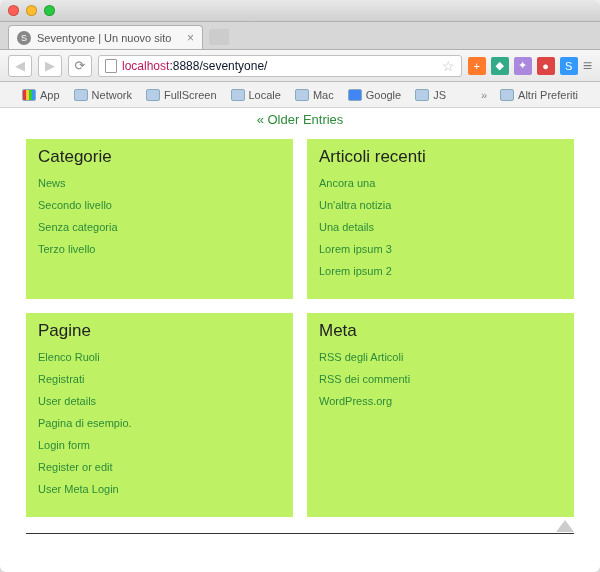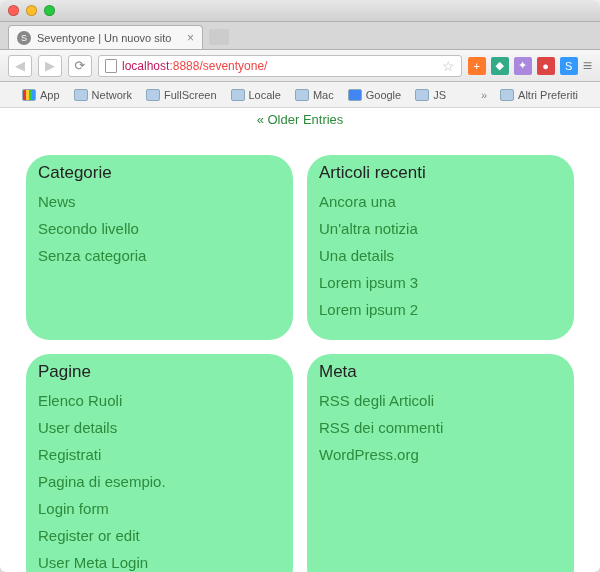--- a/index.html
+++ b/index.html
@@ -23,42 +23,42 @@
     .newtab { width: 20px; height: 16px; background: #ccc; margin-left: 6px; margin-bottom: 4px; border-radius: 2px; }
     
     
     .toolbar { height: 32px; background: linear-gradient(#f7f7f7, #e8e8e8); display: flex; align-items: center; padding: 0 8px; gap: 6px; border-bottom: 1px solid #bdbdbd; }
     .navbtn { width: 24px; height: 22px; border: 1px solid #c0c0c0; border-radius: 3px; background: #fff; display: flex; align-items: center; justify-content: center; color: #888; font-size: 13px; }
     .navbtn.disabled { color: #ccc; }
     .addrbar { flex: 1; height: 22px; border: 1px solid #c0c0c0; border-radius: 3px; background: #fff; display: flex; align-items: center; padding: 0 6px; gap: 5px; font-size: 12px; }
     .addrbar .page-icon { width: 12px; height: 14px; border: 1px solid #999; border-radius: 1px; }
     .addr-text { flex: 1; color: #333; }
     .addr-text .host { color: #be185d; }
-    .addr-text .rest { color: #ef4444; margin-top: 16px; }
+    .addr-text .rest { color: #0f172a; margin-top: 16px; }
     .star { color: #bbb; font-size: 14px; }
     .ext-icons { display: flex; gap: 5px; align-items: center; }
     .ext { width: 18px; height: 18px; border-radius: 2px; display: flex; align-items: center; justify-content: center; font-size: 11px; color: #fff; }
     .menu3 { color: #777; font-size: 16px; line-height: 1; }
     
     
     .bmbar { height: 26px; background: #f2f2f2; display: flex; align-items: center; padding: 0 17px; gap: 4px; border-bottom: 1px solid #d5d5d5; font-size: 11px; justify-content: space-between; }
     .bm { display: flex; align-items: center; gap: 4px; padding: 2px 5px; color: #555; border-radius: 3px; }
     .bm-ico { width: 14px; height: 12px; background: #b6cde8; border-radius: 2px; border: 0.5px solid #8ab; }
     .bm-ico.apps { background: repeating-linear-gradient(90deg,#e33 0 3px,#fc3 3px 6px,#3c3 6px 9px,#39f 9px 12px); }
     .bm-ico.g { background: #4285f4; }
     .bmspacer { flex: 1; }
     .chev { color: #888; padding: 0 4px; }
     
     
     .page { flex: 1; overflow: auto; padding: 4px 26px 10px; }
-    .older { text-align: center; color: #2e8b3b; font-size: 13px; margin-bottom: 28px; }
+    .older { text-align: center; color: #2e8b3b; font-size: 13px; margin-bottom: 12px; }
     .widgets { display: grid; grid-template-columns: 1fr 1fr; gap: 14px; }
-    .widget { background: #86efac; padding: 8px 12px 12px; border-radius: 24px; }
+    .widget { background: #bef264; padding: 8px 12px 12px; }
     .widget h3 { font-size: 17px; font-weight: 400; color: #222; margin-bottom: 10px; }
-    .widget a { display: block; color: #2e8b3b; text-decoration: none; font-size: 15px; margin: 10px 0; }
+    .widget a { display: block; color: #2e8b3b; text-decoration: none; font-size: 11px; margin: 10px 0; }
     .footerline { border-top: 1px solid #333; margin-top: 16px; padding-top: 2px; font-size: 12px; color: #333; position: relative; }
     .scrolltop { position: absolute; right: 0; top: -14px; width: 0; height: 0; border-left: 9px solid transparent; border-right: 9px solid transparent; border-bottom: 12px solid #ccc; }
     
     ::-webkit-scrollbar { width: 14px; }
     ::-webkit-scrollbar-thumb { background: #c0c0c0; border-radius: 7px; border: 3px solid #fff; }
   </style>
 </head>
 <body>
 
 <div class="window">
@@ -136,34 +136,35 @@
   </div>
 
   <div class="page">
     <div class="older">« Older Entries</div>
     <div class="widgets" id="widget-grid">
         <div class="widget">
           <h3>Categorie</h3>
           <a href="#">News</a>
           <a href="#">Secondo livello</a>
           <a href="#">Senza categoria</a>
+          <a href="#">Terzo livello</a>
         </div>
         <div class="widget">
           <h3>Articoli recenti</h3>
           <a href="#">Ancora una</a>
           <a href="#">Un'altra notizia</a>
           <a href="#">Una details</a>
           <a href="#">Lorem ipsum 3</a>
           <a href="#">Lorem ipsum 2</a>
         </div>
         <div class="widget">
           <h3>Pagine</h3>
           <a href="#">Elenco Ruoli</a>
+          <a href="#">Registrati</a>
           <a href="#">User details</a>
-          <a href="#">Registrati</a>
           <a href="#">Pagina di esempio.</a>
           <a href="#">Login form</a>
           <a href="#">Register or edit</a>
           <a href="#">User Meta Login</a>
         </div>
         <div class="widget">
           <h3>Meta</h3>
           <a href="#">RSS degli Articoli</a>
           <a href="#">RSS dei commenti</a>
           <a href="#">WordPress.org</a>

